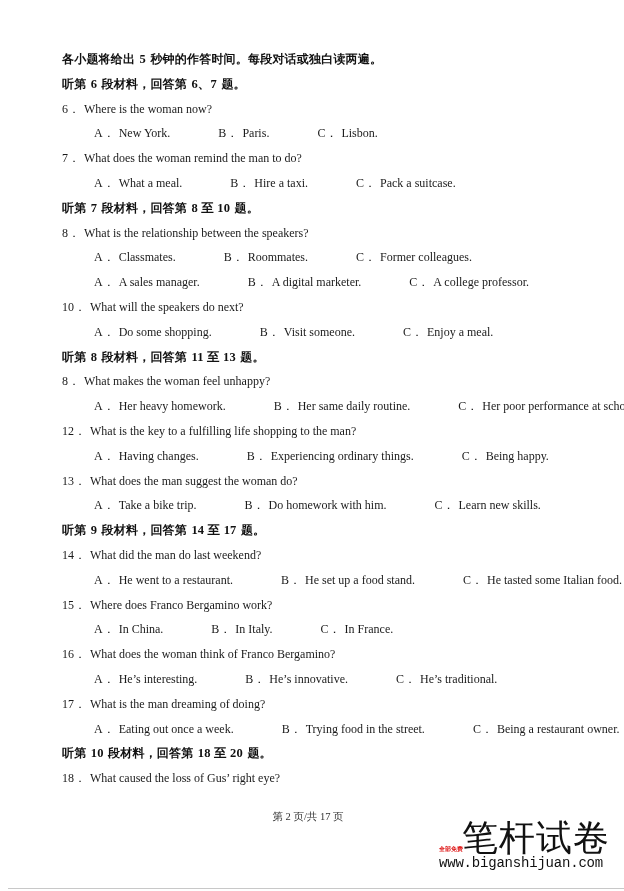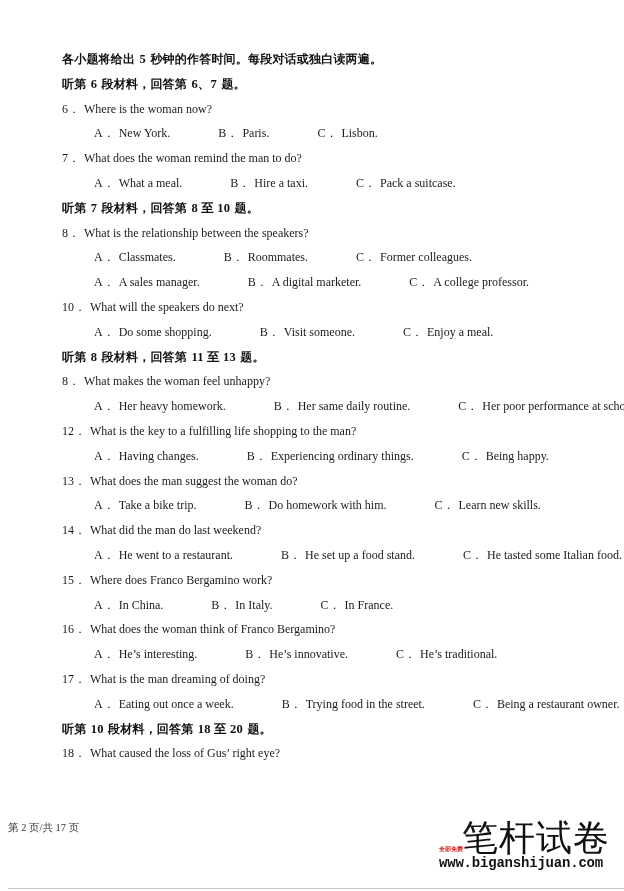--- a/index.html
+++ b/index.html
@@ -50,23 +50,23 @@
       display: inline-block;
       margin-right: 16px;
       margin-left: 32px;
     }
     .opt .letter { margin-right: 4px; }
     .footer-page {
       position: absolute;
       top: 810px;
       left: 0;
       width: 600px;
+      text-align: center;
       font-size: 10.5px;
       color: #333;
-      margin-top: 11px;
     }
     .watermark {
       position: absolute;
       left: 428px;
       top: 826px;
       width: 180px;
       height: 50px;
     }
     .wm-title {
       position: absolute;
@@ -90,21 +90,20 @@
     }
     .wm-url {
       position: absolute;
       left: 3px;
       top: 28px;
       font-family: "Liberation Mono", "DejaVu Sans Mono", monospace;
       font-size: 14px;
       color: #111;
       line-height: 18px;
       letter-spacing: -0.2px;
-      font-weight: bold;
     }
     .bottom-rule {
       position: absolute;
       left: 0;
       top: 888px;
       width: 624px;
       height: 1px;
       background: #c8c8c8;
     }
   </style>
@@ -146,20 +145,21 @@
     </div>
     <div class="line"><span class="q-num">12．</span><span>What is the key to a fulfilling life shopping to the man?</span></div>
     <div class="line">
       <span class="opt"><span class="letter">A．</span><span>Having changes.</span></span><span class="opt"><span class="letter">B．</span><span>Experiencing ordinary things.</span></span><span class="opt"><span class="letter">C．</span><span>Being happy.</span></span>
     </div>
     <div class="line"><span class="q-num">13．</span><span>What does the man suggest the woman do?</span></div>
     <div class="line">
       <span class="opt"><span class="letter">A．</span><span>Take a bike trip.</span></span><span class="opt"><span class="letter">B．</span><span>Do homework with him.</span></span><span class="opt"><span class="letter">C．</span><span>Learn new skills.</span></span>
     </div>
 
+    <div class="line cn"><span>听第 </span><span class="num">9</span><span> 段材料，回答第 </span><span class="num">14 至 17</span><span> 题。</span></div>
     <div class="line"><span class="q-num">14．</span><span>What did the man do last weekend?</span></div>
     <div class="line">
       <span class="opt"><span class="letter">A．</span><span>He went to a restaurant.</span></span><span class="opt"><span class="letter">B．</span><span>He set up a food stand.</span></span><span class="opt"><span class="letter">C．</span><span>He tasted some Italian food.</span></span>
     </div>
     <div class="line"><span class="q-num">15．</span><span>Where does Franco Bergamino work?</span></div>
     <div class="line">
       <span class="opt"><span class="letter">A．</span><span>In China.</span></span><span class="opt"><span class="letter">B．</span><span>In Italy.</span></span><span class="opt"><span class="letter">C．</span><span>In France.</span></span>
     </div>
     <div class="line"><span class="q-num">16．</span><span>What does the woman think of Franco Bergamino?</span></div>
     <div class="line">

